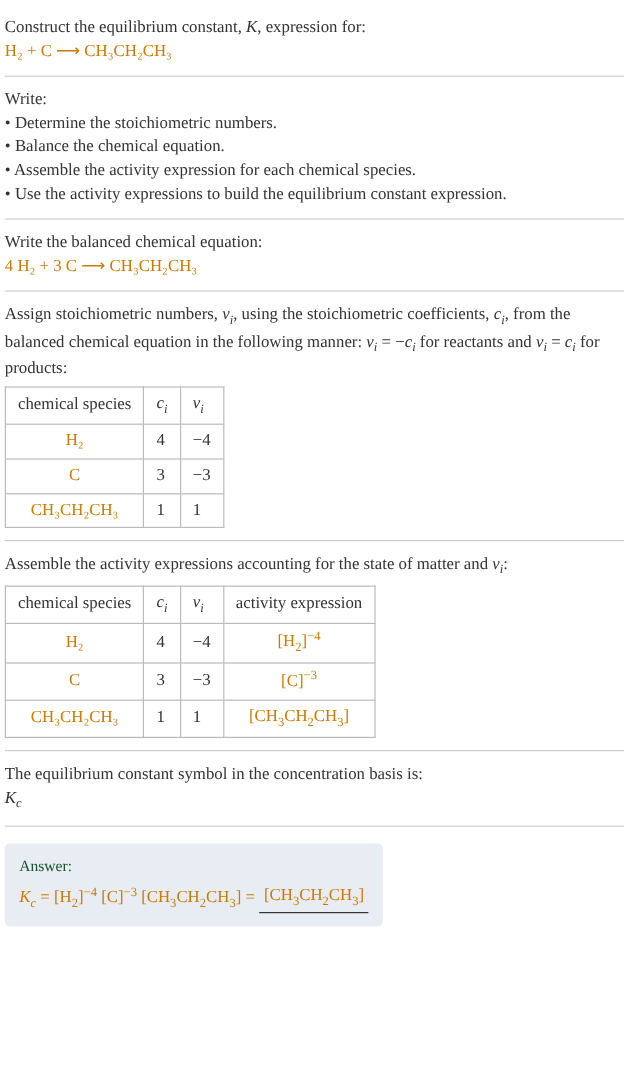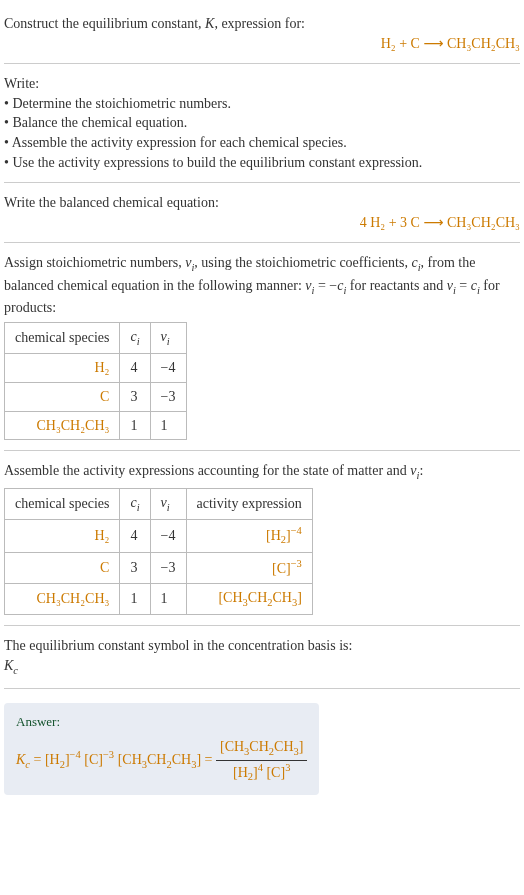--- a/index.html
+++ b/index.html
@@ -21,42 +21,41 @@
     }
     .divider {
       border-top: 1px solid #ccc;
       margin: 4px 0;
     }
     .orange {
       color: #cc7a00;
     }
     .eqn {
       font-family: Georgia, serif;
-      text-align: right;
     }
     sub {
       font-size: 0.75em;
       vertical-align: sub;
     }
     sup {
       font-size: 0.75em;
       vertical-align: super;
     }
     table {
       border-collapse: collapse;
       margin-top: 4px;
     }
     td, th {
       border: 1px solid #bbb;
       padding: 4px 10px;
       text-align: left;
       font-weight: normal;
     }
     td.left, th.left {
-      text-align: right;
+      text-align: center;
     }
     .italic {
       font-style: italic;
     }
     .answer-box {
       background: #e8ecf3;
       border-radius: 4px;
       padding: 10px 12px;
       display: inline-block;
       margin-top: 4px;
@@ -176,17 +175,16 @@
 </div>
 <div class="divider"></div>
 
 <div class="section">
   <div class="answer-box">
     <div class="answer-label">Answer:</div>
     <div class="orange">
       <span class="italic">K<sub>c</sub></span> = [H<sub>2</sub>]<sup>−4</sup> [C]<sup>−3</sup> [CH<sub>3</sub>CH<sub>2</sub>CH<sub>3</sub>] = 
       <span class="frac">
         <span class="num">[CH<sub>3</sub>CH<sub>2</sub>CH<sub>3</sub>]</span>
-        <span class="den">[H<sub>2</sub>]<sup>4</sup> [C]<sup>3</sup></span>
       </span>
     </div>
   </div>
 </div>
 
 </body></html>

